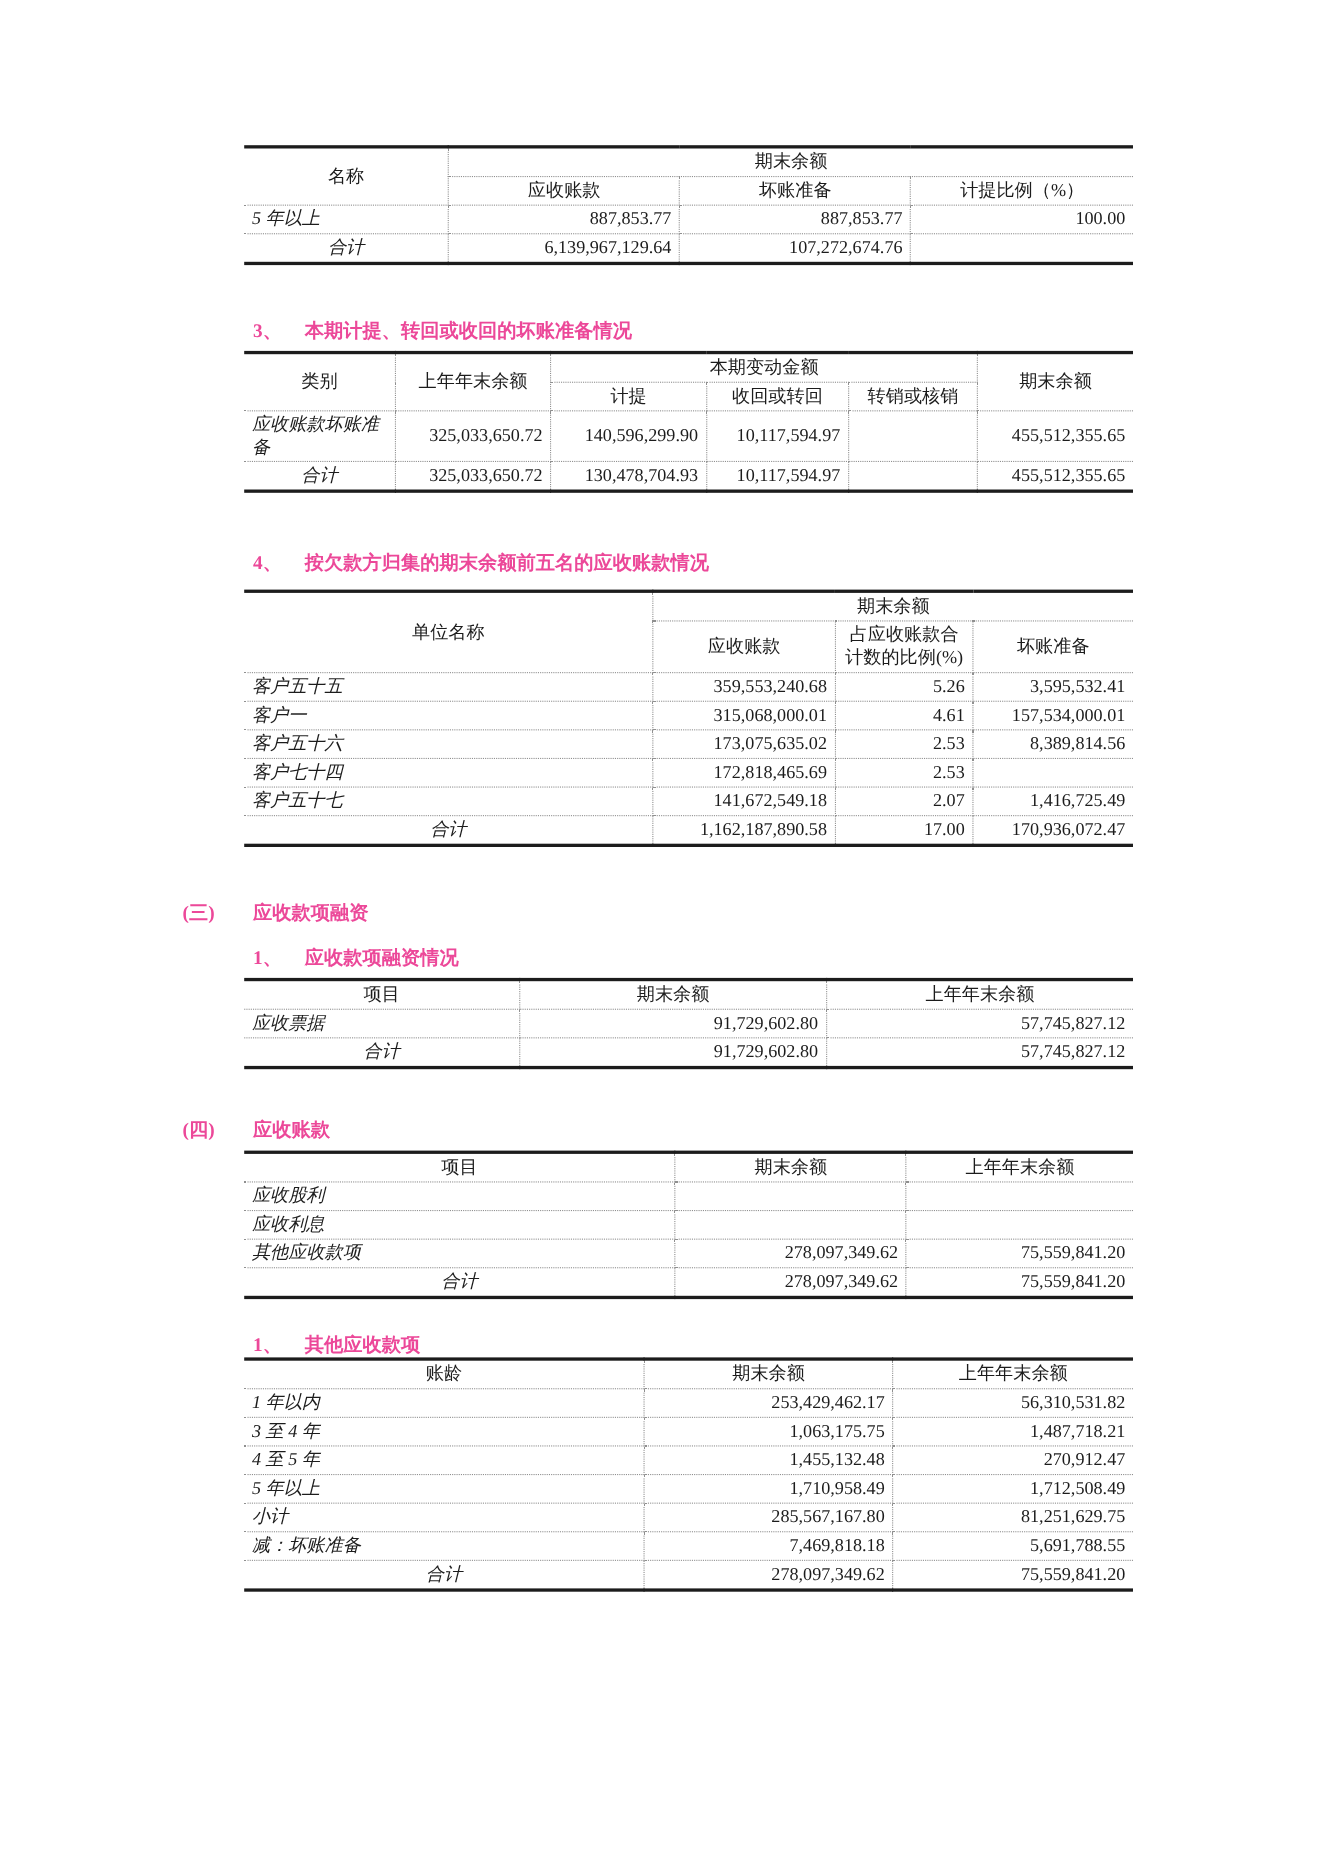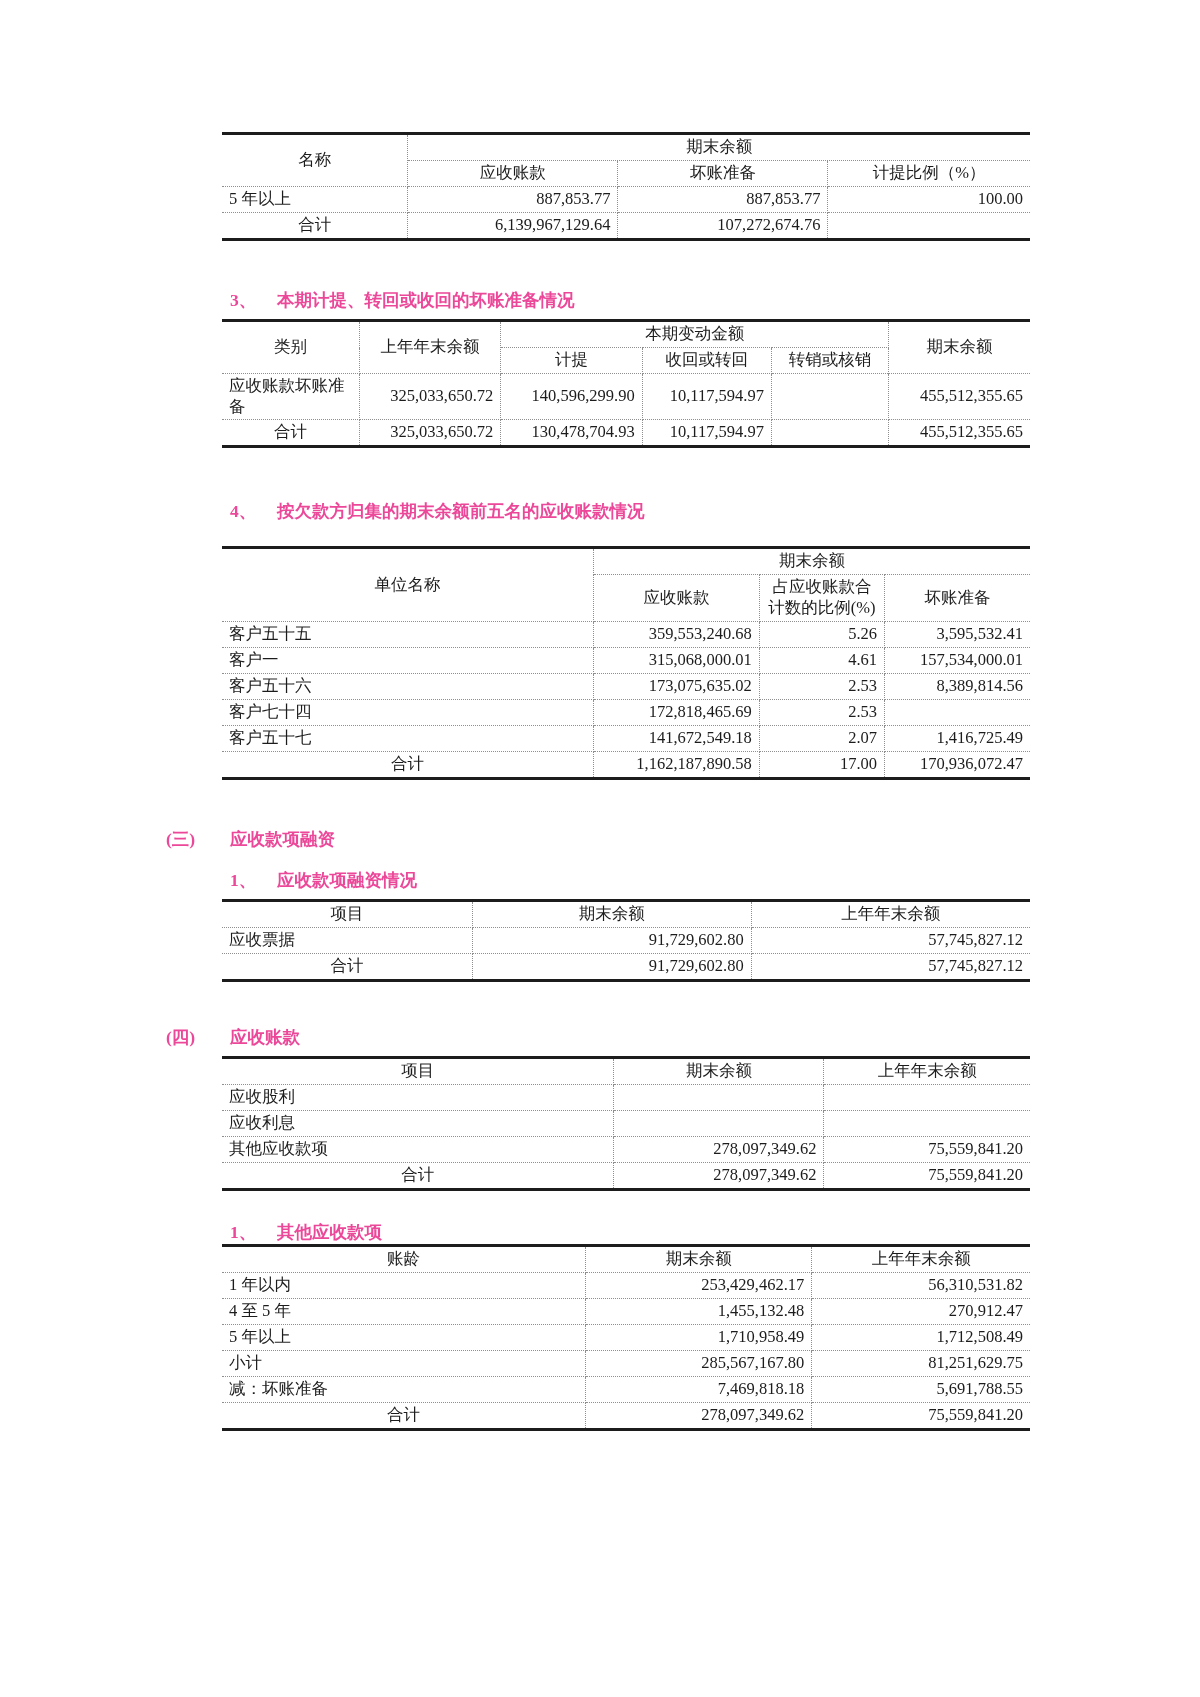--- a/index.html
+++ b/index.html
@@ -25,34 +25,34 @@
   table.tbl th, table.tbl td {
     border:1px dotted #8f8f8f;
     padding:2px 7px;
     height:21px;
     line-height:1.25;
     font-weight:normal;
     vertical-align:middle;
     overflow:hidden;
   }
   table.tbl th { text-align:center; }
-  table.tbl td.lbl { text-align:left; }
+  table.tbl td.lbl { text-align:left;font-style:italic; }
   table.tbl td.lbl.total { text-align:center; }
   table.tbl td.num { text-align:right; }
 
   
   .sec { font-weight:bold; font-size:17.5px; color:#ec4899; }
   .sec .num { display:inline-block; }
   .h-l2 { margin:0 0 0 222px; }
   .h-l2 .num { width:55px; padding-left:8px; box-sizing:border-box; }
   .h-l1 { margin:0 0 0 166px; }
   .h-l1 .num { width:64px; box-sizing:border-box; }
 
   #h-s3      { margin-top:47px;  margin-bottom:7px; }
-  #h-s4      { margin-top:51px;  margin-bottom:23px; }
+  #h-s4      { margin-top:51px;  margin-bottom:13px; }
   #h-three   { margin-top:47px; }
   #h-three-1 { margin-top:17px;  margin-bottom:7px; }
   #h-four    { margin-top:43px;  margin-bottom:7px; }
   #h-four-1  { margin-top:29px; }
   #h-four-1-1{ margin:19px 0 7px 285px; font-weight:bold; font-size:17px; }
 
   #t1 { margin-top:132px; }
 </style>
 </head>
 <body>
@@ -288,20 +288,25 @@
           <th>上年年末余额</th>
         </tr>
       </thead>
       <tbody>
         <tr>
           <td class="lbl">1 年以内</td>
           <td class="num">253,429,462.17</td>
           <td class="num">56,310,531.82</td>
         </tr>
         <tr>
+          <td class="lbl">3 至 4 年</td>
+          <td class="num">1,063,175.75</td>
+          <td class="num">1,487,718.21</td>
+        </tr>
+        <tr>
           <td class="lbl">4 至 5 年</td>
           <td class="num">1,455,132.48</td>
           <td class="num">270,912.47</td>
         </tr>
         <tr>
           <td class="lbl">5 年以上</td>
           <td class="num">1,710,958.49</td>
           <td class="num">1,712,508.49</td>
         </tr>
         <tr>

